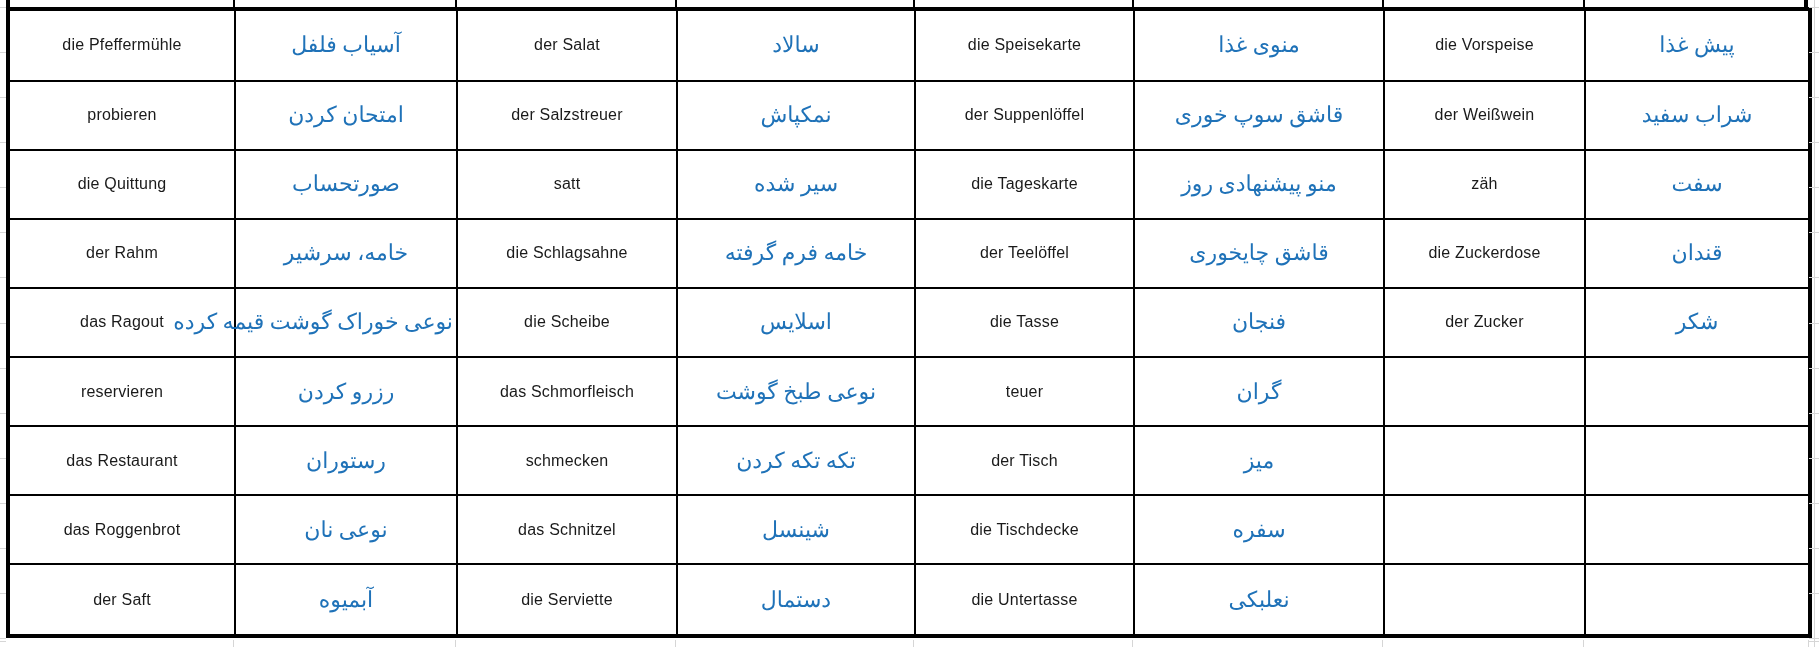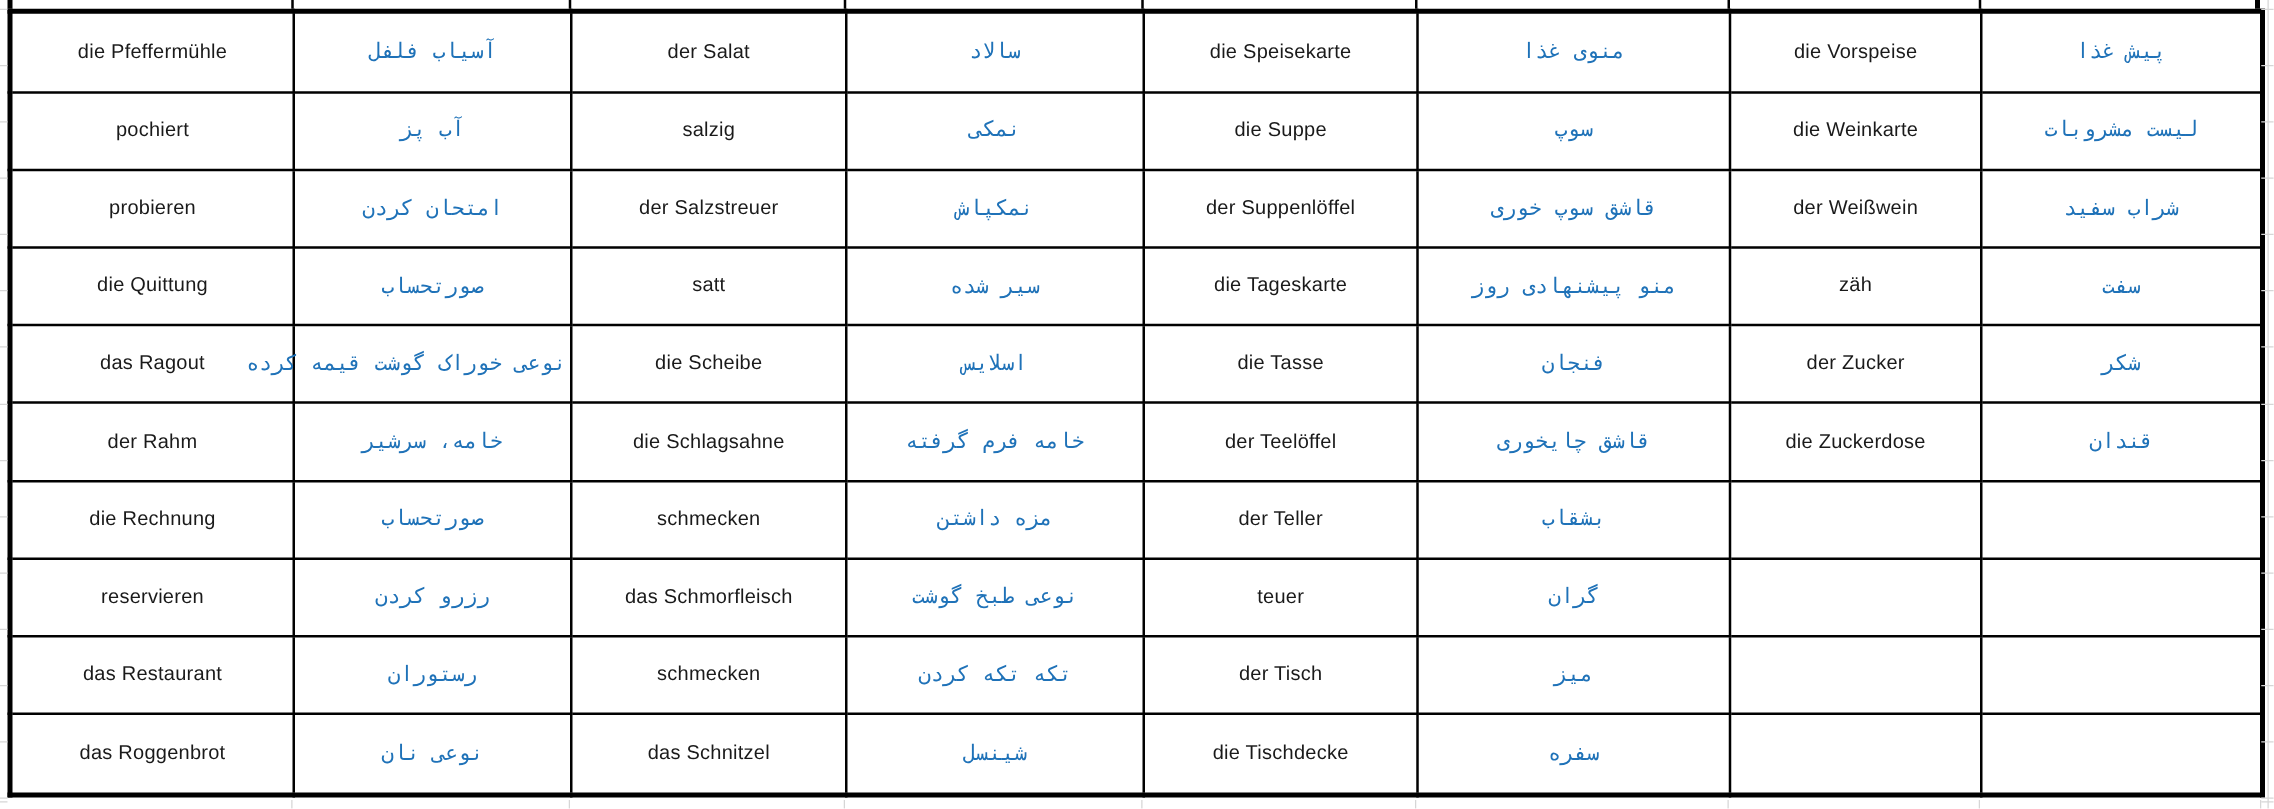--- a/index.html
+++ b/index.html
@@ -29,24 +29,24 @@
     padding:0 3px;
     white-space:nowrap;
   }
   td.de{
     font-size:16px;
     color:var(--de-color,#1a1a1a);
     font-family:"Liberation Sans", sans-serif;
     letter-spacing:0.2px;
   }
   td.fa{
-    font-size:17px;
+    font-size:22px;
     color:var(--fa-color,#1f72b8);
     direction:rtl;
-    font-family:Liberation Mono, monospace;
+    font-family:Liberation Serif, serif;
   }
   .tick{
     position:absolute;
     top:0;
     width:2px;
     height:7px;
     background:var(--border-color,#000);
   }
   .grid-v{
     position:absolute;
@@ -79,80 +79,60 @@
           <td class="de">die Pfeffermühle</td>
           <td class="fa">آسیاب فلفل</td>
           <td class="de">der Salat</td>
           <td class="fa">سالاد</td>
           <td class="de">die Speisekarte</td>
           <td class="fa">منوی غذا</td>
           <td class="de">die Vorspeise</td>
           <td class="fa">پیش غذا</td>
         </tr>
         <tr>
-          <td class="de">pochiert</td>
-          <td class="fa">آب پز</td>
-          <td class="de">salzig</td>
-          <td class="fa">نمکی</td>
-          <td class="de">die Suppe</td>
-          <td class="fa">سوپ</td>
-          <td class="de">die Weinkarte</td>
-          <td class="fa">لیست مشروبات</td>
-        </tr>
-        <tr>
           <td class="de">probieren</td>
           <td class="fa">امتحان کردن</td>
           <td class="de">der Salzstreuer</td>
           <td class="fa">نمکپاش</td>
           <td class="de">der Suppenlöffel</td>
           <td class="fa">قاشق سوپ خوری</td>
           <td class="de">der Weißwein</td>
           <td class="fa">شراب سفید</td>
         </tr>
         <tr>
           <td class="de">die Quittung</td>
           <td class="fa">صورتحساب</td>
           <td class="de">satt</td>
           <td class="fa">سیر شده</td>
           <td class="de">die Tageskarte</td>
           <td class="fa">منو پیشنهادی روز</td>
           <td class="de">zäh</td>
           <td class="fa">سفت</td>
         </tr>
         <tr>
+          <td class="de">der Rahm</td>
+          <td class="fa">خامه، سرشیر</td>
+          <td class="de">die Schlagsahne</td>
+          <td class="fa">خامه فرم گرفته</td>
+          <td class="de">der Teelöffel</td>
+          <td class="fa">قاشق چایخوری</td>
+          <td class="de">die Zuckerdose</td>
+          <td class="fa">قندان</td>
+        </tr>
+        <tr>
           <td class="de">das Ragout</td>
           <td class="fa">نوعی خوراک گوشت قیمه کرده</td>
           <td class="de">die Scheibe</td>
           <td class="fa">اسلایس</td>
           <td class="de">die Tasse</td>
           <td class="fa">فنجان</td>
           <td class="de">der Zucker</td>
           <td class="fa">شکر</td>
         </tr>
         <tr>
-          <td class="de">der Rahm</td>
-          <td class="fa">خامه، سرشیر</td>
-          <td class="de">die Schlagsahne</td>
-          <td class="fa">خامه فرم گرفته</td>
-          <td class="de">der Teelöffel</td>
-          <td class="fa">قاشق چایخوری</td>
-          <td class="de">die Zuckerdose</td>
-          <td class="fa">قندان</td>
-        </tr>
-        <tr>
-          <td class="de">die Rechnung</td>
-          <td class="fa">صورتحساب</td>
-          <td class="de">schmecken</td>
-          <td class="fa">مزه داشتن</td>
-          <td class="de">der Teller</td>
-          <td class="fa">بشقاب</td>
-          <td class="de"></td>
-          <td class="fa"></td>
-        </tr>
-        <tr>
           <td class="de">reservieren</td>
           <td class="fa">رزرو کردن</td>
           <td class="de">das Schmorfleisch</td>
           <td class="fa">نوعی طبخ گوشت</td>
           <td class="de">teuer</td>
           <td class="fa">گران</td>
           <td class="de"></td>
           <td class="fa"></td>
         </tr>
         <tr>
@@ -165,20 +145,30 @@
           <td class="de"></td>
           <td class="fa"></td>
         </tr>
         <tr>
           <td class="de">das Roggenbrot</td>
           <td class="fa">نوعی نان</td>
           <td class="de">das Schnitzel</td>
           <td class="fa">شینسل</td>
           <td class="de">die Tischdecke</td>
           <td class="fa">سفره</td>
+          <td class="de"></td>
+          <td class="fa"></td>
+        </tr>
+        <tr>
+          <td class="de">der Saft</td>
+          <td class="fa">آبمیوه</td>
+          <td class="de">die Serviette</td>
+          <td class="fa">دستمال</td>
+          <td class="de">die Untertasse</td>
+          <td class="fa">نعلبکی</td>
           <td class="de"></td>
           <td class="fa"></td>
         </tr>
       </tbody>
   </table>
 <div class="tick" style="left: 6px; width: 4px;"></div>
     <div class="tick" style="left: 233px;"></div>
     <div class="tick" style="left: 455px;"></div>
     <div class="tick" style="left: 675px;"></div>
     <div class="tick" style="left: 913px;"></div>

